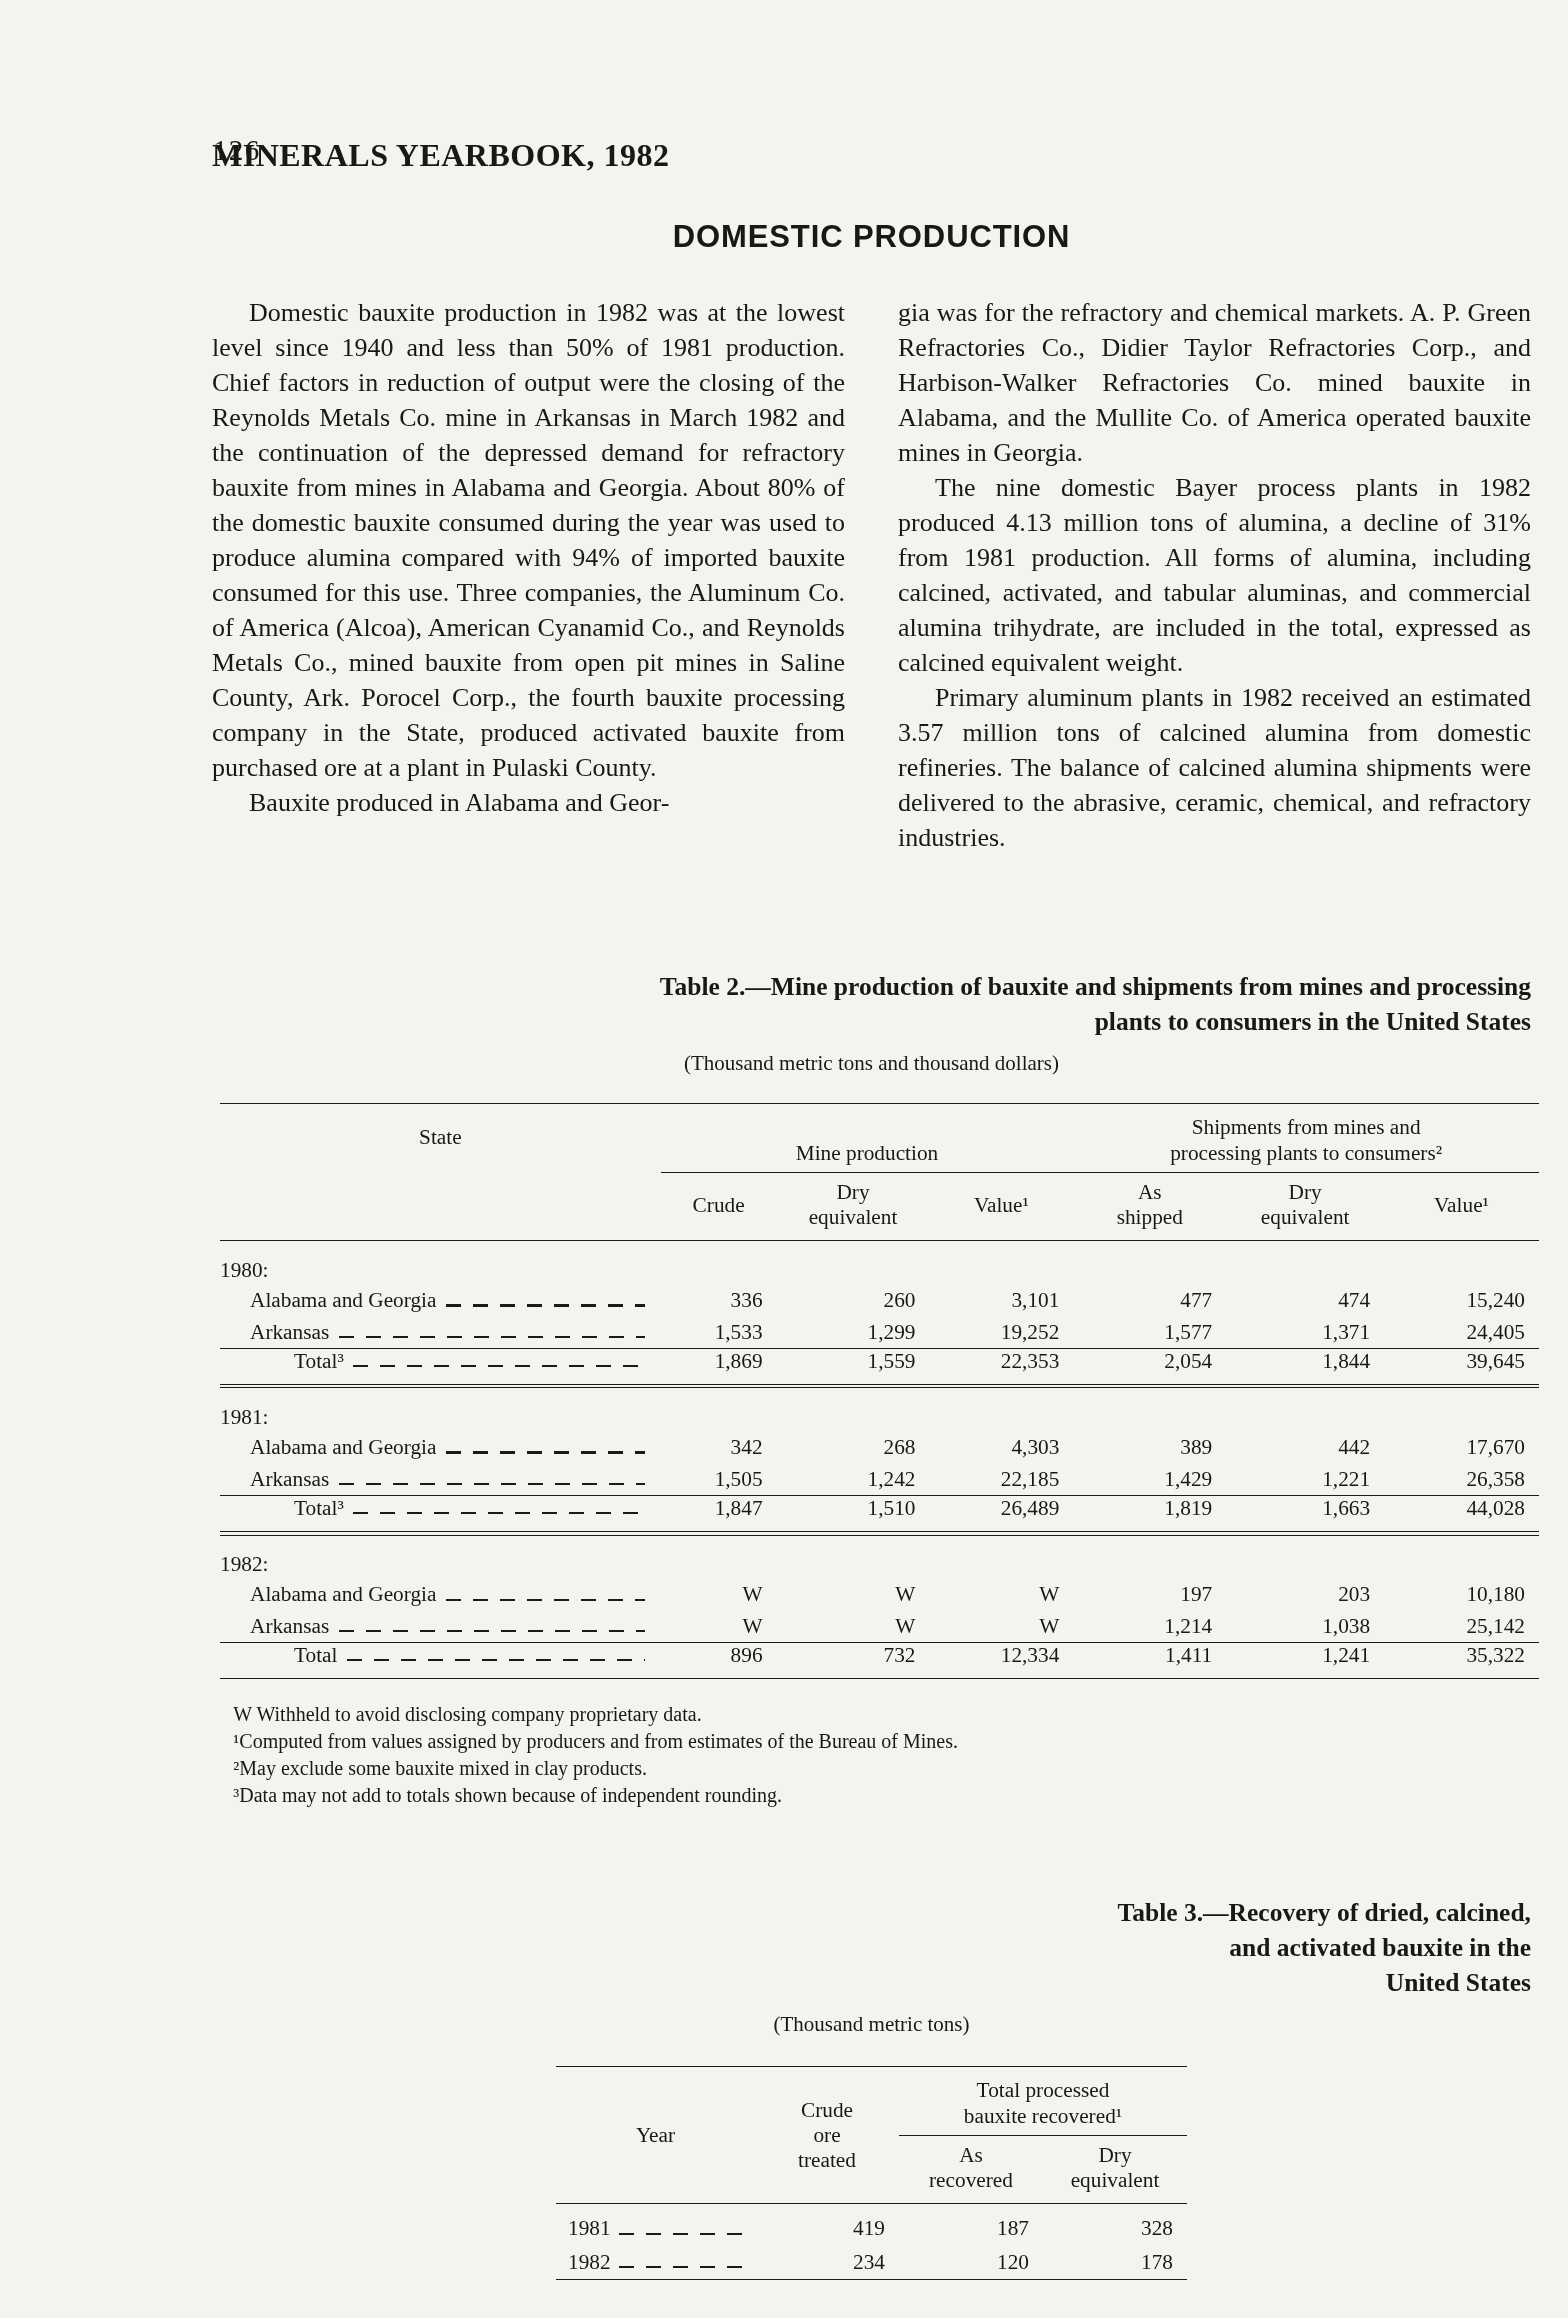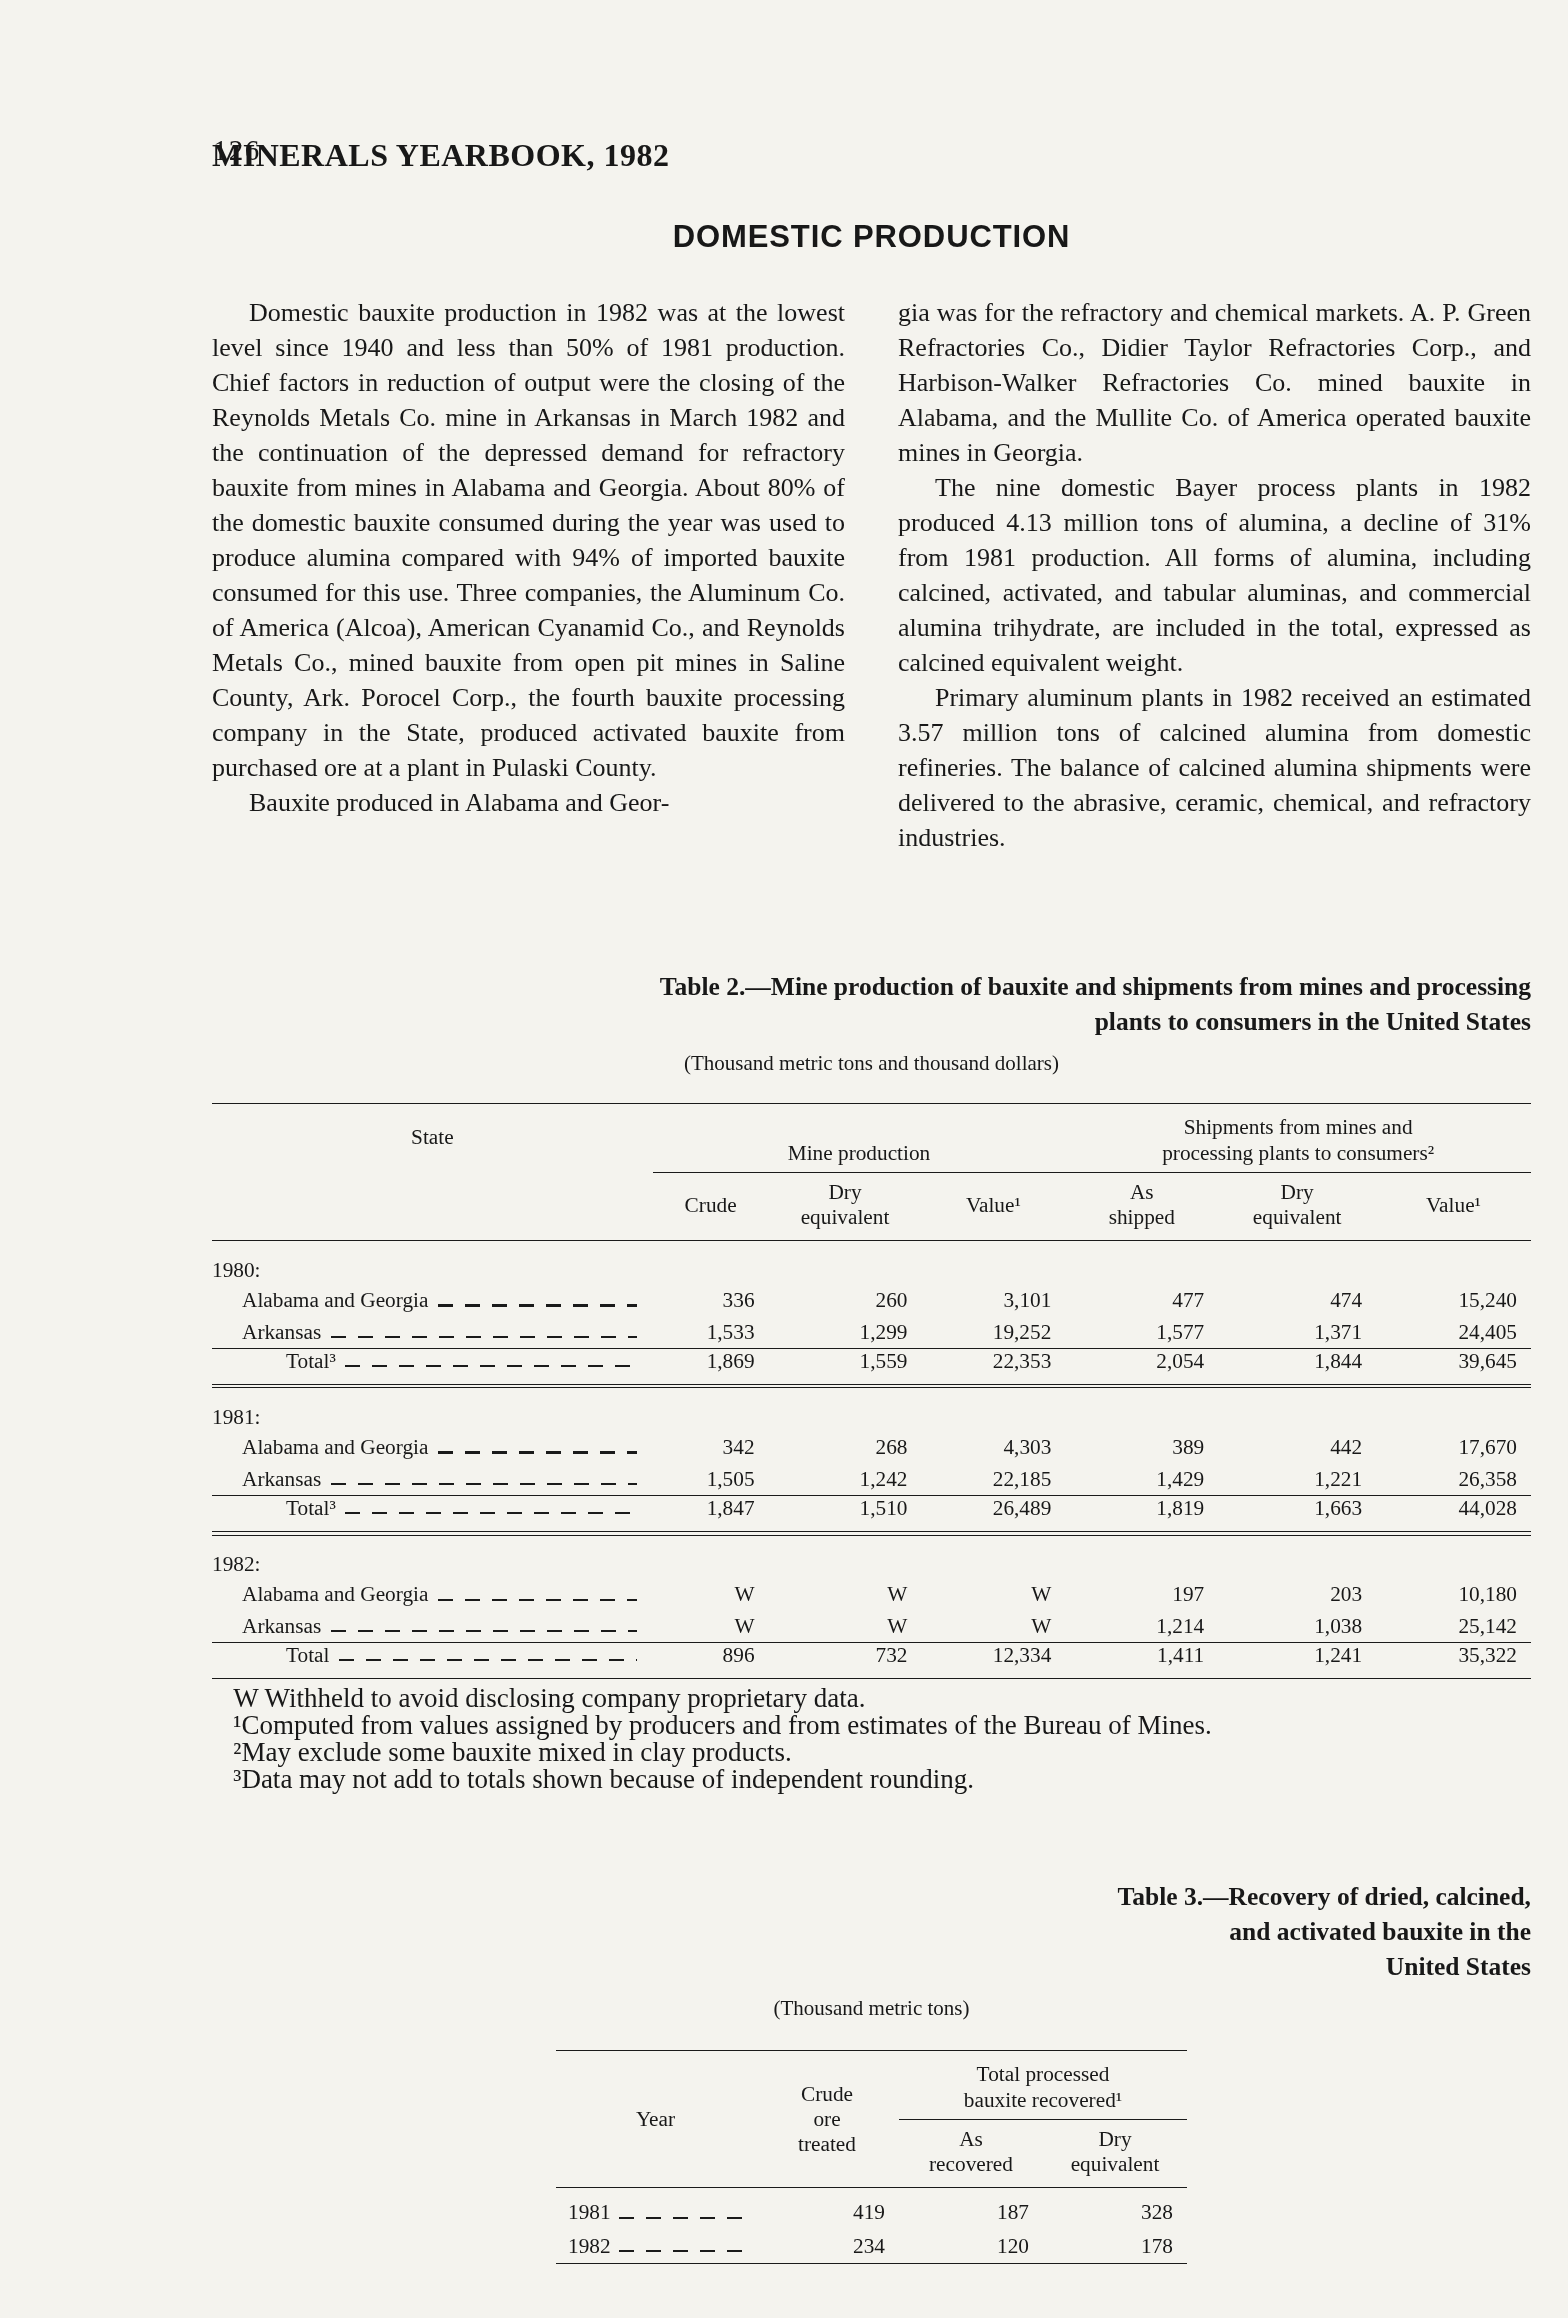--- a/index.html
+++ b/index.html
@@ -32,21 +32,21 @@
 
   
   .tbl-title { text-align: right; font-size: 25.5px; font-weight: bold; line-height: 35px; }
   .tbl-subtitle { text-align: center; font-size: 21px; margin-top: 12px; }
   .pre { white-space: pre-line; }
 
   
   .table2-block { margin-top: 114px; }
   table.t2 {
     width: 100%; border-collapse: collapse; margin-top: 27px;
-    border-top: 1.9px solid #1a1a1a; font-size: 21.3px;
+    border-top: 1.9px solid #1a1a1a; font-size: 21.3px; margin-left: 8px;
   }
   .t2 th, .t3 th { font-weight: normal; font-size: 21.3px; }
   .state-h { vertical-align: top; text-align: center; padding-top: 21.3px; }
   .grp-h {
     text-align: center; vertical-align: bottom;
     padding: 10.2px 4.6px 5.6px; border-bottom: 1.4px solid #1a1a1a; line-height: 26px;
   }
   .sub-h { text-align: center; vertical-align: middle; padding: 7.4px 3.7px 10.2px; line-height: 25px; }
   thead { border-bottom: 1.4px solid #1a1a1a; }
 
@@ -61,21 +61,21 @@
   .leader {
     flex: 1; align-self: flex-end; height: 2.3px;
     margin: 0 16px 6.5px 9.3px;
     background: repeating-linear-gradient(90deg, #1a1a1a 0 15px, transparent 15px 27px);
   }
   .total-row td { border-top: 1.4px solid #1a1a1a; padding-bottom: 10.2px; }
   .rule-row td { padding: 0; }
   .double-rule { height: 4.6px; border-top: 1.4px solid #1a1a1a; border-bottom: 1.4px solid #1a1a1a; }
   .single-rule { height: 0; border-top: 1.9px solid #1a1a1a; }
 
-  .footnotes { margin-top: 6px; padding-left: 21.3px; font-size: 27px; line-height: 27px; }
+  .footnotes { margin-top: 22px; padding-left: 21.3px; font-size: 20px; line-height: 27px; }
 
   
   .table3-block { margin-top: 86px; }
   table.t3 {
     width: 631px; margin: 29px auto 0; border-collapse: collapse;
     border-top: 1.9px solid #1a1a1a; font-size: 21.3px;
   }
   .t3 thead { border-bottom: 1.4px solid #1a1a1a; }
   .t3 .mid-h { vertical-align: middle; text-align: center; padding: 6.5px 3.7px; line-height: 25px; }
   .t3 .grp-h { line-height: 26px; }

